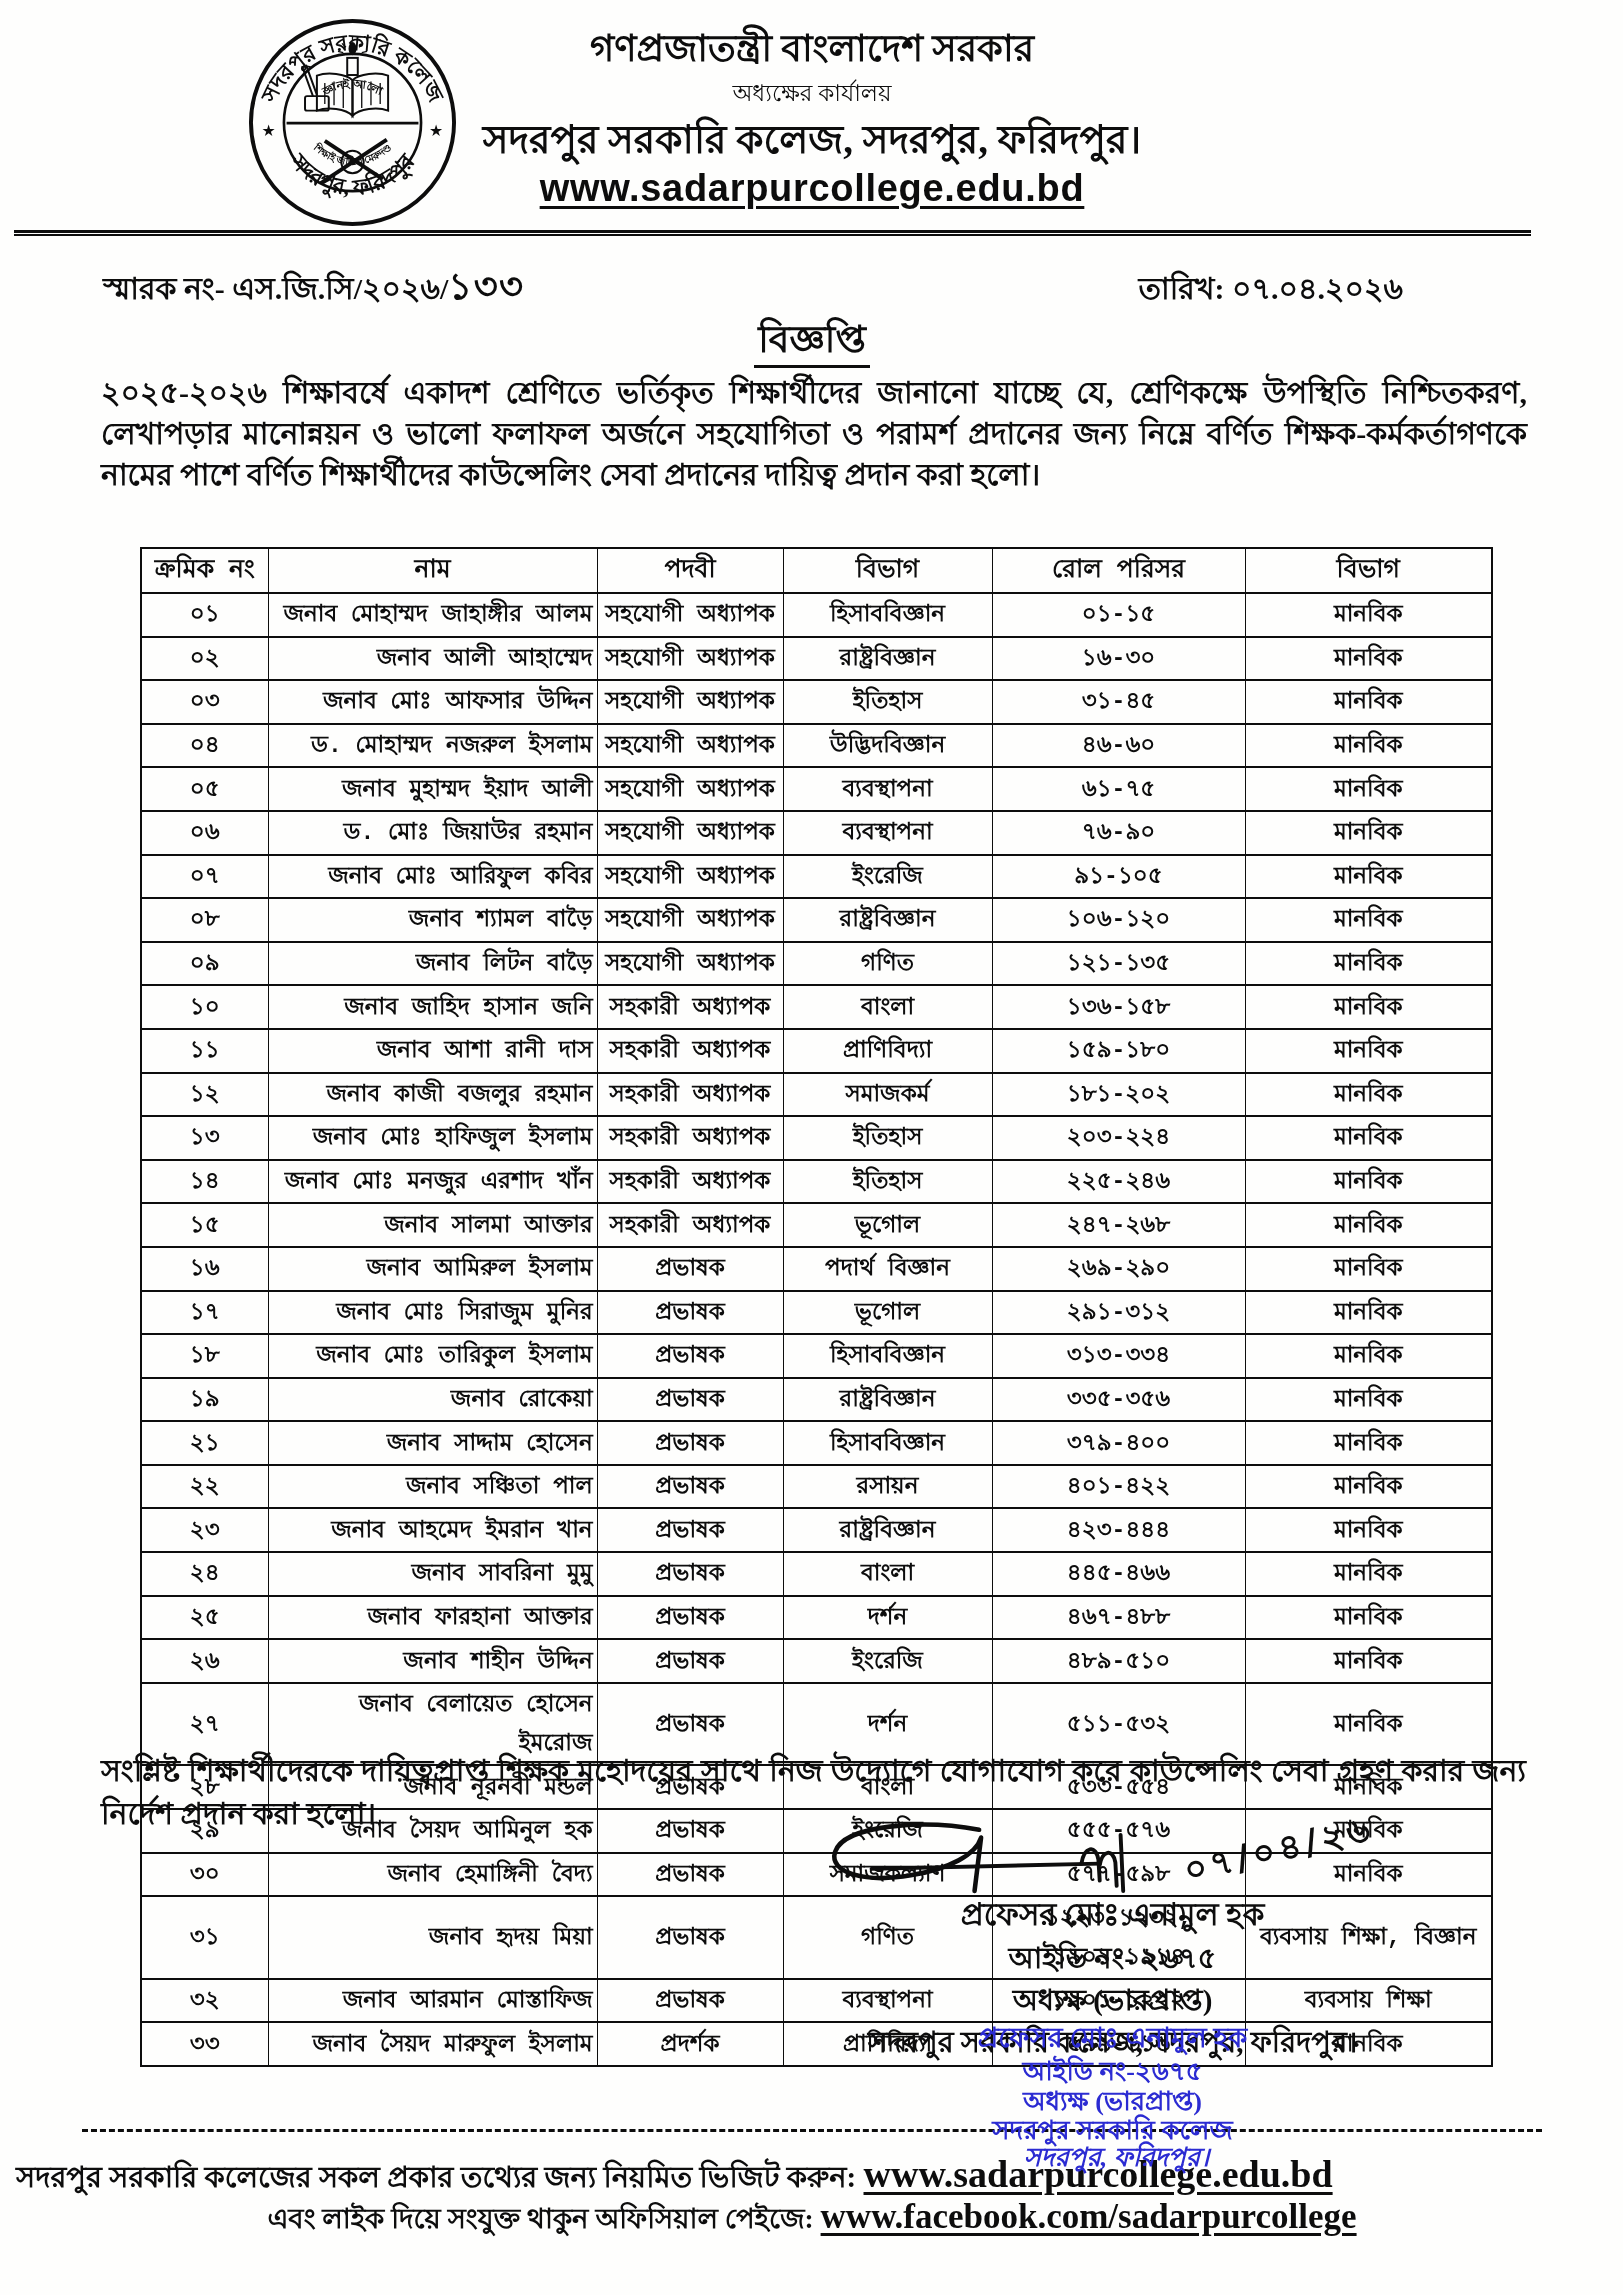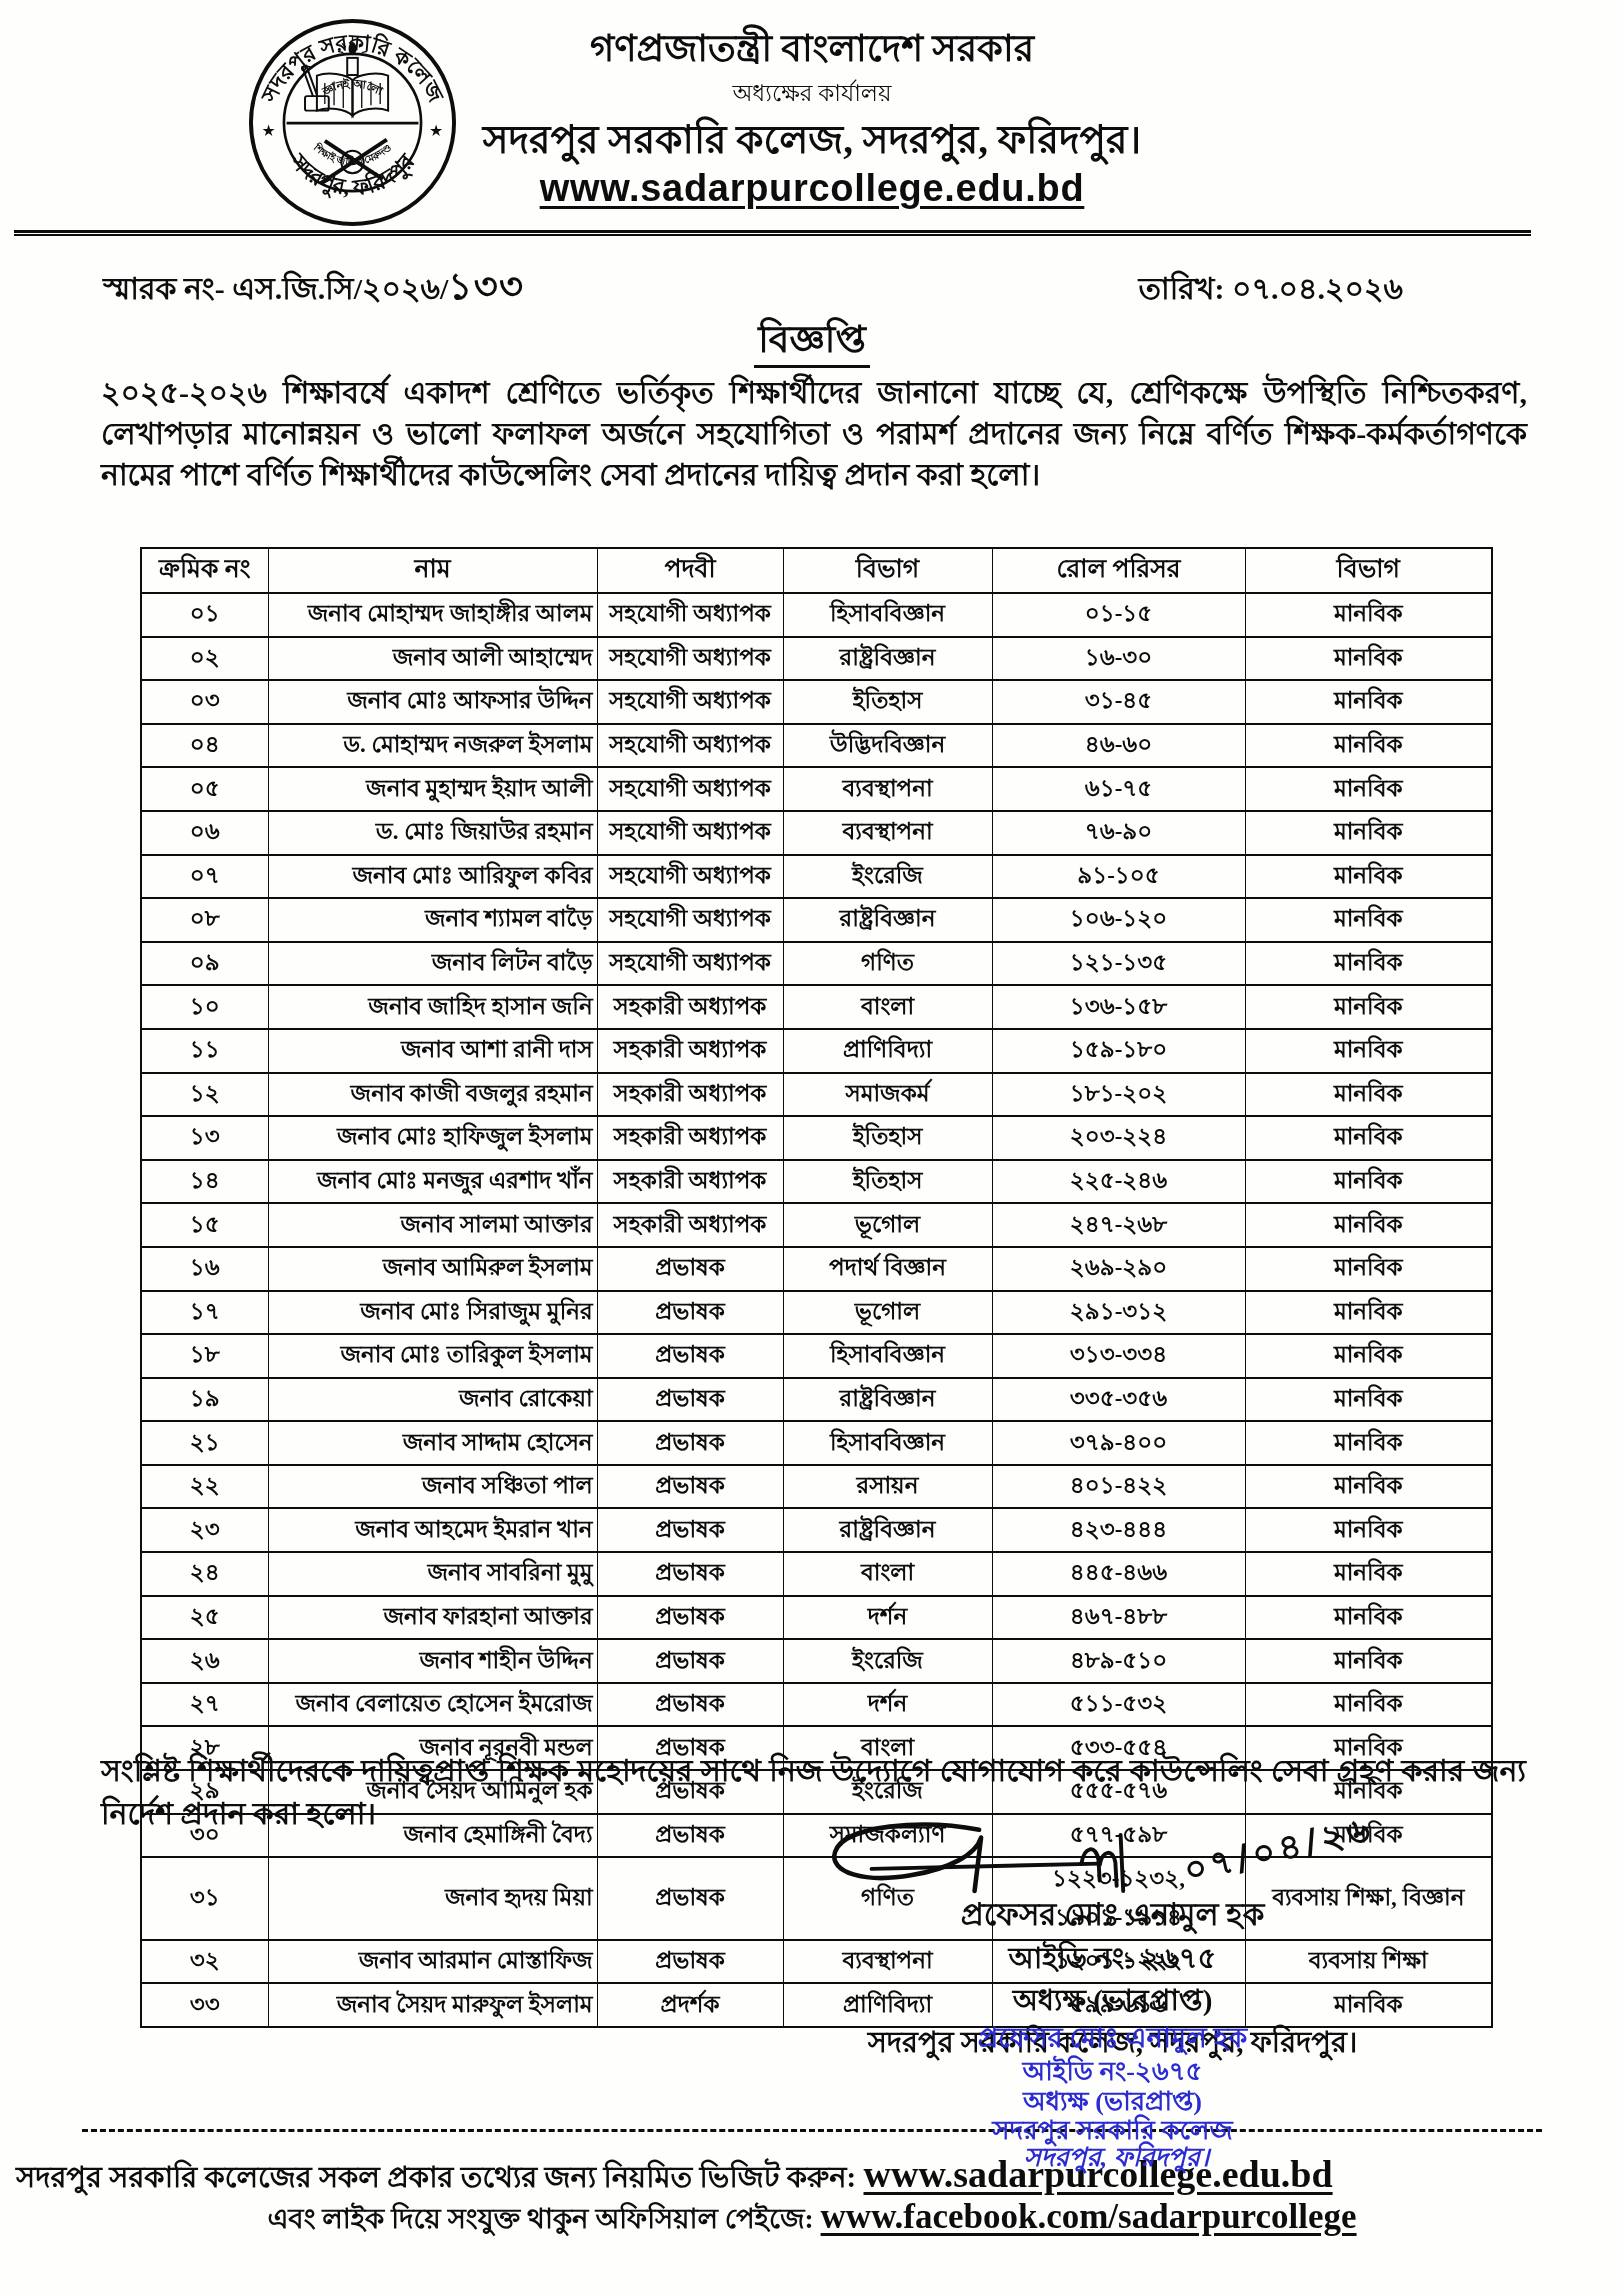--- a/index.html
+++ b/index.html
@@ -50,20 +50,21 @@
   
   .notice-body {
     position: absolute; left: 101px; right: 97px; top: 372px;
     font-size: 30px; font-weight: bold; line-height: 41px; text-align: justify;
   }
   
   .tbl-wrap { position: absolute; left: 140px; top: 547px; }
   table.teachers {
     border-collapse: collapse; table-layout: fixed; width: 1352px;
     border: 2.6px solid #0d0d0d;
+    font-family: Liberation Mono, monospace;
   }
   table.teachers th, table.teachers td {
     border-left: 1.3px solid #0d0d0d; border-right: 1.3px solid #0d0d0d;
     border-top: 2px solid #0d0d0d; border-bottom: 2px solid #0d0d0d;
     text-align: center; vertical-align: middle;
     font-weight: bold; overflow: hidden;
   }
   table.teachers th { height: 39px; font-size: 25px; }
   table.teachers td { height: 31px; font-size: 23px; padding: 1.3px 3.9px; }
   table.teachers td.c-name { text-align: right; padding-left: 7px; }

